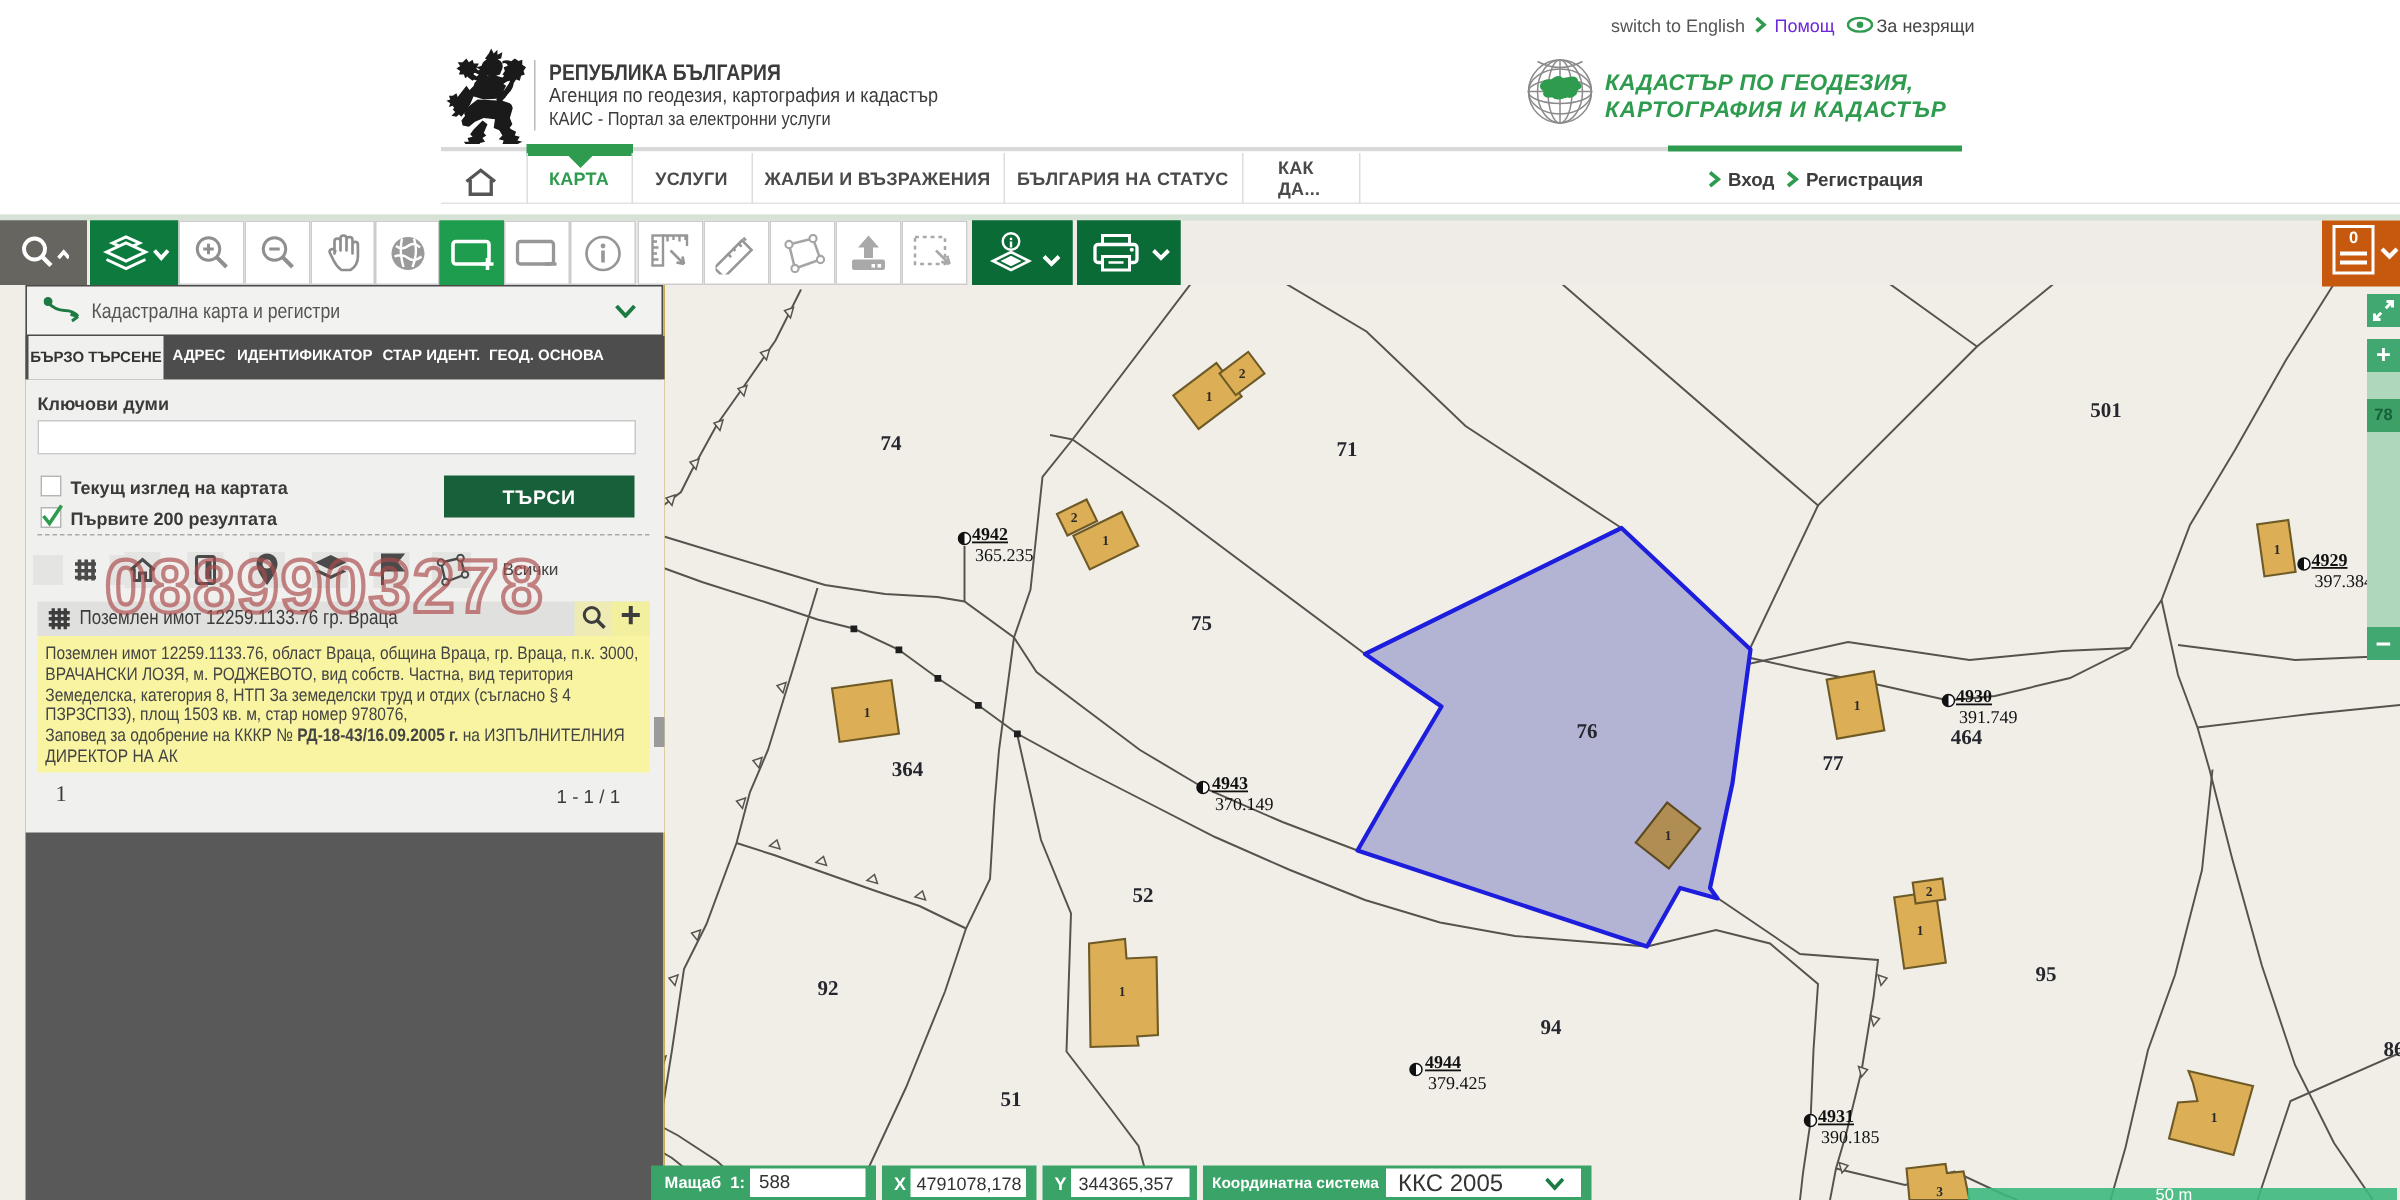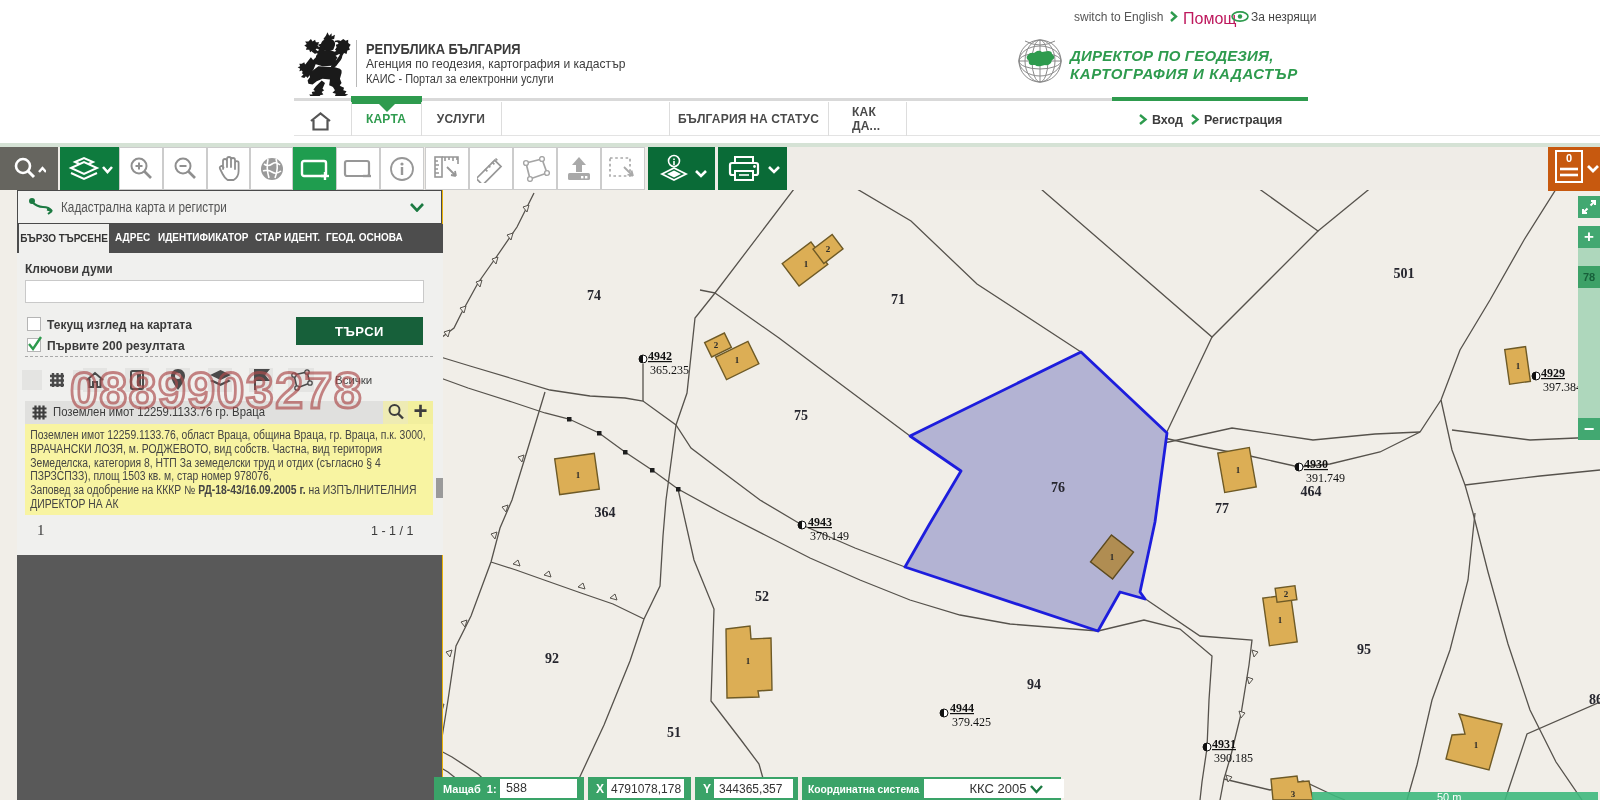--- a/index.html
+++ b/index.html
@@ -176,21 +176,21 @@
       <text x="1214" y="762">390.185</text>
     </g>
   </svg>
 
   <div id="header" class="abs" style="left:0;top:0;width:1600px;height:143px;background:#fff;">
 
     <div class="abs" style="left:1074px;top:10px;font-size:12px;color:#555;text-align:right;">switch to English</div>
     <svg class="abs" style="left:1168px;top:11px;" width="11" height="11" viewBox="0 0 11 11">
         <path d="M3 1 L8 5.5 L3 10" fill="none" stroke="#2e9b4e" stroke-width="2.4"></path>
       </svg>
-    <div class="abs" style="left:1183px;top:10px;font-size:16px;color:#be185d;">Помощ</div>
+    <div class="abs" style="left:1183px;top:10px;font-size:12px;color:#6d28d9;">Помощ</div>
     <svg class="abs" style="left:1231px;top:11px;" width="18" height="11" viewBox="0 0 18 11">
         <ellipse cx="9" cy="5.5" rx="8" ry="4.6" fill="none" stroke="#2e9b4e" stroke-width="1.6"></ellipse>
         <circle cx="9" cy="5.5" r="2.2" fill="#2e9b4e"></circle>
       </svg>
     <div class="abs" style="left:1251px;top:10px;font-size:12px;color:#444;">За незрящи</div>
 
     <svg class="abs" style="left:296px;top:30px;" width="58" height="66" viewBox="0 0 70 78">
       <g fill="#1a1a1a">
         <path d="M36 6 l2-4 2 4 3-3 0 4 4-2 -1 5 -10 2 -3-2 z"></path>
         <path d="M34 11 q6-3 10 0 q4 2 3 7 l-2 5 -6 2 -6-2 -3-5 q0-5 4-7 z"></path>
@@ -219,36 +219,37 @@
         <ellipse cx="25" cy="26" rx="21" ry="8"></ellipse>
         <ellipse cx="25" cy="26" rx="21" ry="15"></ellipse>
         <ellipse cx="25" cy="26" rx="8" ry="21"></ellipse>
         <ellipse cx="25" cy="26" rx="15" ry="21"></ellipse>
         <line x1="4" y1="26" x2="46" y2="26"></line>
         <line x1="25" y1="5" x2="25" y2="47"></line>
         <path d="M10 6 q15 8 30 0"></path>
       </g>
       <path d="M13 20 q2-3 6-2 l3-2 q3-1 5 1 l6-1 q4 0 4 3 l2 2 q1 3-2 4 l-1 3 q-3 3-6 2 l-4 1 q-4 1-6-1 l-4 0 q-3-1-2-4 l-2-2 q-1-3 1-4 z" fill="#2e9b4e"></path>
     </svg>
-    <div class="abs" style="left:1070px;top:47px;font-size:15px;font-weight:bold;font-style:italic;color:#2e9b4e;letter-spacing:.2px;">ДИРЕКТОР ПО ГЕОДЕЗИЯ,</div>
+    <div class="abs" style="left:1070px;top:47px;font-size:15px;font-weight:bold;font-style:italic;color:#2e9b4e;letter-spacing:.2px;">КАДАСТЪР ПО ГЕОДЕЗИЯ,</div>
     <div class="abs" style="left:1070px;top:65px;font-size:15px;font-weight:bold;font-style:italic;color:#2e9b4e;letter-spacing:.6px;">КАРТОГРАФИЯ И КАДАСТЪР</div>
 
     <div class="abs" style="left:294px;top:98px;width:820px;height:3px;background:#d9d9d9;"></div>
     <div class="abs" style="left:1112px;top:97px;width:196px;height:5px;background:#2e9b4e;"></div>
 
     <div class="abs" style="left:294px;top:101px;width:1306px;height:35px;background:#fff;border-bottom:1px solid #e3e3e3;"></div>
     <div class="abs" style="left:351px;top:96px;width:71px;height:8px;background:#2e9b4e;"></div>
     <svg class="abs" style="left:379px;top:104px;" width="16" height="8" viewBox="0 0 16 8">
         <path d="M0 0 H16 L8 8 Z" fill="#2e9b4e"></path>
       </svg>
     <svg class="abs" style="left:309px;top:112px;" width="23" height="19" viewBox="0 0 23 19">
         <path d="M2 9 L11.5 1.5 L21 9 M4.5 8 V17.5 H18.5 V8" fill="none" stroke="#555" stroke-width="2.2"></path>
       </svg>
     <div class="navitem" style="left:351px;width:70px;color:#2e9b4e;">КАРТА</div>
     <div class="navitem" style="left:421px;width:80px;">УСЛУГИ</div>
+    <div class="navitem" style="left:501px;width:168px;">ЖАЛБИ И ВЪЗРАЖЕНИЯ</div>
     <div class="navitem" style="left:669px;width:159px;">БЪЛГАРИЯ НА СТАТУС</div>
     <div class="navitem" style="left:828px;width:78px;padding-left:24px;">КАК ДА...</div>
     <div class="vsep" style="left:351px;"></div>
     <div class="vsep" style="left:421px;"></div>
     <div class="vsep" style="left:501px;"></div>
     <div class="vsep" style="left:669px;"></div>
     <div class="vsep" style="left:828px;"></div>
     <div class="vsep" style="left:906px;"></div>
     <svg class="abs" style="left:1138px;top:114px;" width="10" height="11" viewBox="0 0 10 11">
         <path d="M2 1 L7.5 5.5 L2 10" fill="none" stroke="#2e9b4e" stroke-width="2.4"></path>
@@ -558,21 +559,21 @@
     <div class="abs" style="left:443px;top:783px;font-size:11px;font-weight:bold;color:#fff;">Мащаб&nbsp;&nbsp;1:</div>
     <div class="abs" style="left:500px;top:779px;width:77px;height:19px;background:#fff;font-size:12.5px;color:#333;padding:2px 0 0 6px;">588</div>
     <div class="abs" style="left:588px;top:777px;width:103px;height:23px;background:#3aa368;"></div>
     <div class="abs" style="left:596px;top:782px;font-size:12px;font-weight:bold;color:#fff;">X</div>
     <div class="abs" style="left:607px;top:779px;width:77px;height:19px;background:#fff;font-size:12px;color:#333;padding:2.5px 0 0 4px;white-space:nowrap;overflow:hidden;">4791078,178</div>
     <div class="abs" style="left:695px;top:777px;width:103px;height:23px;background:#3aa368;"></div>
     <div class="abs" style="left:703px;top:782px;font-size:12px;font-weight:bold;color:#fff;">Y</div>
     <div class="abs" style="left:714px;top:779px;width:79px;height:19px;background:#fff;font-size:12px;color:#333;padding:2.5px 0 0 5px;white-space:nowrap;overflow:hidden;">344365,357</div>
     <div class="abs" style="left:802px;top:777px;width:259px;height:23px;background:#3aa368;"></div>
     <div class="abs" style="left:808px;top:784px;font-size:10.3px;font-weight:bold;color:#fff;">Координатна система</div>
-    <div class="abs" style="left:924px;top:779px;width:140px;height:19px;background:#fff;font-size:13px;color:#333;padding:2px 0 0 8px;text-align:center;">ККС 2005</div>
+    <div class="abs" style="left:924px;top:779px;width:130px;height:19px;background:#fff;font-size:16px;color:#333;padding:2px 0 0 8px;">ККС 2005</div>
     <svg class="abs" style="left:1030px;top:785px;" width="13" height="9" viewBox="0 0 13 9">
         <path d="M1 1 L6.5 7 L12 1" fill="none" stroke="#1c7a42" stroke-width="2.4"></path>
       </svg>
 
     <div class="abs" style="left:1312px;top:792px;width:286px;height:8px;background:rgba(62,184,125,.9);"></div>
     <div class="abs" style="left:1437px;top:791px;font-size:11px;color:#fff;">50 m</div>
   </div>
 
 </div>
 

